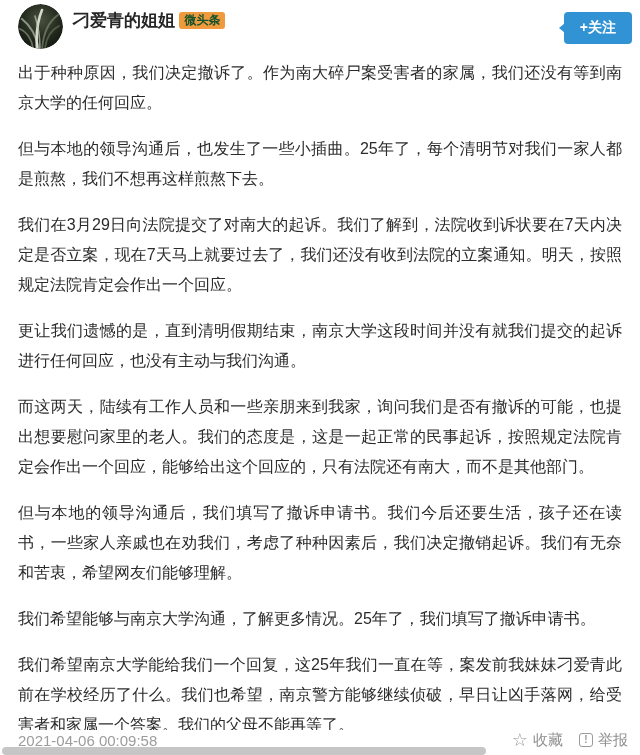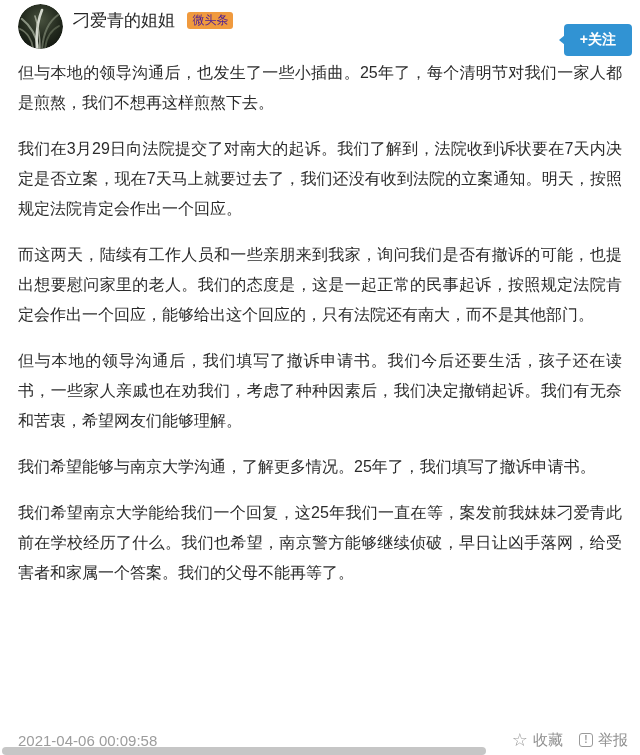--- a/index.html
+++ b/index.html
@@ -5,25 +5,25 @@
   * { box-sizing: border-box; margin: 0; padding: 0; }
   html, body { width: 640px; height: 755px; background: #fff; }
   body { font-family: "Liberation Sans", "DejaVu Sans", sans-serif; }
   .page { position: relative; width: 640px; height: 755px; background: #fff; overflow: hidden; }
 
   
   .post-header { position: relative; height: 54px; padding: 5px 18px 0 18px; }
   .avatar { position: absolute; left: 18px; top: 4px; width: 45px; height: 45px;
             border-radius: 50%; overflow: hidden; cursor: pointer; }
   .name-row { position: absolute; left: 73px; top: 9px; white-space: nowrap; }
-  .username { font-size: 17px; font-weight: 400; color: #252525; cursor: pointer; }
-  .badge { display: inline-block; margin-left: 8px; padding: 2px 5px 2px 5px;
-           background: #f09a3e; color: #4c1d95; font-size: 12px; line-height: 13px;
-           border-radius: 3px; vertical-align: 2px; }
-  .follow-btn { position: absolute; right: 8px; top: 24px; border: none;
+  .username { font-size: 17px; font-weight: 700; color: #252525; cursor: pointer; }
+  .badge { display: inline-block; padding: 2px 5px 2px 5px;
+           background: #f09a3e; color: #14532d; font-size: 12px; line-height: 13px;
+           border-radius: 3px; vertical-align: 2px; font-weight: bold; }
+  .follow-btn { position: absolute; right: 8px; top: 12px; border: none;
                 background: #3193d3; color: #fff; font-size: 14px; font-weight: 700;
                 padding: 7px 16px; border-radius: 4px; cursor: pointer;
                 font-family: "Liberation Sans", "DejaVu Sans", sans-serif; }
   .follow-tail { position: absolute; left: -5px; top: 50%; margin-top: -5px;
                  width: 0; height: 0; border-top: 5px solid transparent;
                  border-bottom: 5px solid transparent; border-right: 6px solid #3193d3; }
 
   
   .post-body { position: absolute; top: 42px; left: 0; right: 0; bottom: 25px;
                padding: 0 18px; overflow: hidden; }
@@ -80,22 +80,24 @@
       <span class="username">刁爱青的姐姐</span>
       <span class="badge">微头条</span>
     </div>
     <button class="follow-btn">
       <span class="follow-tail"></span>
       <span>+关注</span>
     </button>
   </header>
 
   <main class="post-body">
+    <p>出于种种原因，我们决定撤诉了。作为南大碎尸案受害者的家属，我们还没有等到南京大学的任何回应。</p>
     <p>但与本地的领导沟通后，也发生了一些小插曲。25年了，每个清明节对我们一家人都是煎熬，我们不想再这样煎熬下去。</p>
     <p>我们在3月29日向法院提交了对南大的起诉。我们了解到，法院收到诉状要在7天内决定是否立案，现在7天马上就要过去了，我们还没有收到法院的立案通知。明天，按照规定法院肯定会作出一个回应。</p>
+    <p>更让我们遗憾的是，直到清明假期结束，南京大学这段时间并没有就我们提交的起诉进行任何回应，也没有主动与我们沟通。</p>
     <p>而这两天，陆续有工作人员和一些亲朋来到我家，询问我们是否有撤诉的可能，也提出想要慰问家里的老人。我们的态度是，这是一起正常的民事起诉，按照规定法院肯定会作出一个回应，能够给出这个回应的，只有法院还有南大，而不是其他部门。</p>
     <p>但与本地的领导沟通后，我们填写了撤诉申请书。我们今后还要生活，孩子还在读书，一些家人亲戚也在劝我们，考虑了种种因素后，我们决定撤销起诉。我们有无奈和苦衷，希望网友们能够理解。</p>
     <p>我们希望能够与南京大学沟通，了解更多情况。25年了，我们填写了撤诉申请书。</p>
     <p>我们希望南京大学能给我们一个回复，这25年我们一直在等，案发前我妹妹刁爱青此前在学校经历了什么。我们也希望，南京警方能够继续侦破，早日让凶手落网，给受害者和家属一个答案。我们的父母不能再等了。</p>
   </main>
 
   <footer class="post-footer">
     <span class="timestamp">2021-04-06 00:09:58</span>
     <div class="footer-actions">
       <span class="action">

